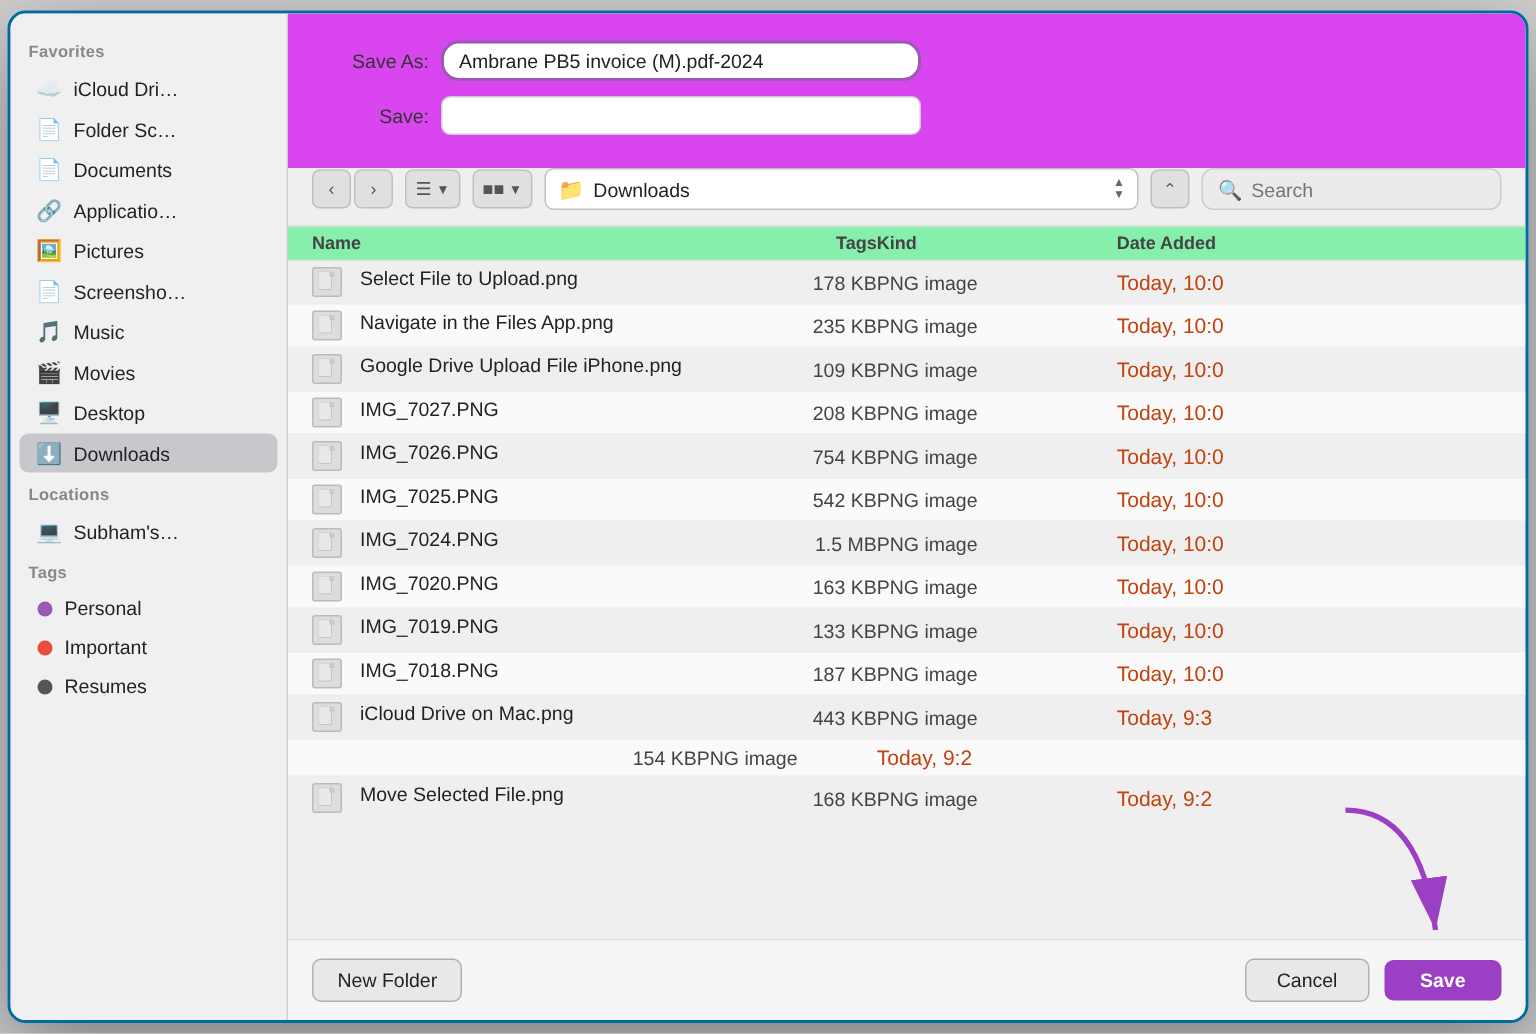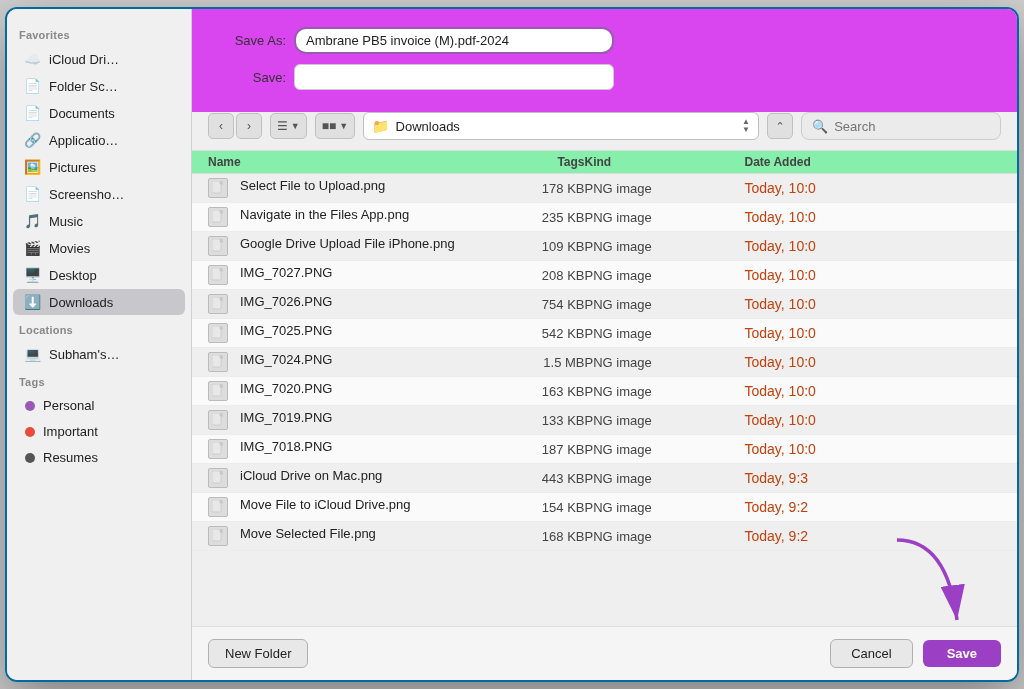--- a/index.html
+++ b/index.html
@@ -653,31 +653,20 @@
             <line x1="8" y1="3" x2="11" y2="3" stroke="#bbb" stroke-width="0.5"></line>
           </svg>
         </div>
         <span>iCloud Drive on Mac.png</span>
       </div>
       <div class="file-size">443 KB</div>
       <div class="file-kind">PNG image</div>
       <div class="file-date">Today, 9:3</div>
     </div>
           <div class="file-row alt">
-      <div class="file-name-cell">
-        <div class="file-thumb">
-          <svg width="12" height="14" viewBox="0 0 12 14">
-            <rect x="0" y="0" width="9" height="12" rx="1" fill="#e8e8e8" stroke="#bbb" stroke-width="0.5"></rect>
-            <rect x="8" y="0" width="3" height="3" rx="0.5" fill="#ccc"></rect>
-            <line x1="8" y1="0" x2="8" y2="3" stroke="#bbb" stroke-width="0.5"></line>
-            <line x1="8" y1="3" x2="11" y2="3" stroke="#bbb" stroke-width="0.5"></line>
-          </svg>
-        </div>
-        <span>Move File to iCloud Drive.png</span>
-      </div>
       <div class="file-size">154 KB</div>
       <div class="file-kind">PNG image</div>
       <div class="file-date">Today, 9:2</div>
     </div>
           <div class="file-row">
       <div class="file-name-cell">
         <div class="file-thumb">
           <svg width="12" height="14" viewBox="0 0 12 14">
             <rect x="0" y="0" width="9" height="12" rx="1" fill="#e8e8e8" stroke="#bbb" stroke-width="0.5"></rect>
             <rect x="8" y="0" width="3" height="3" rx="0.5" fill="#ccc"></rect>

